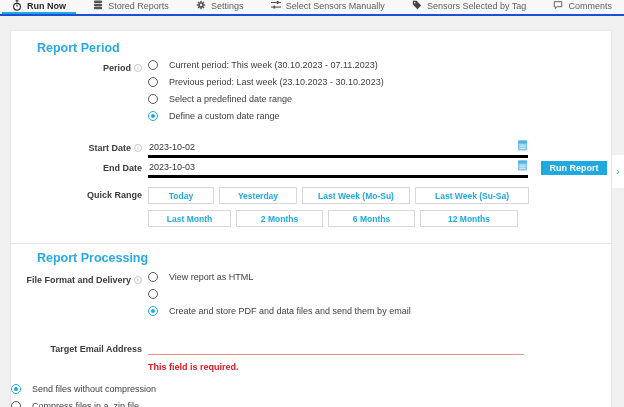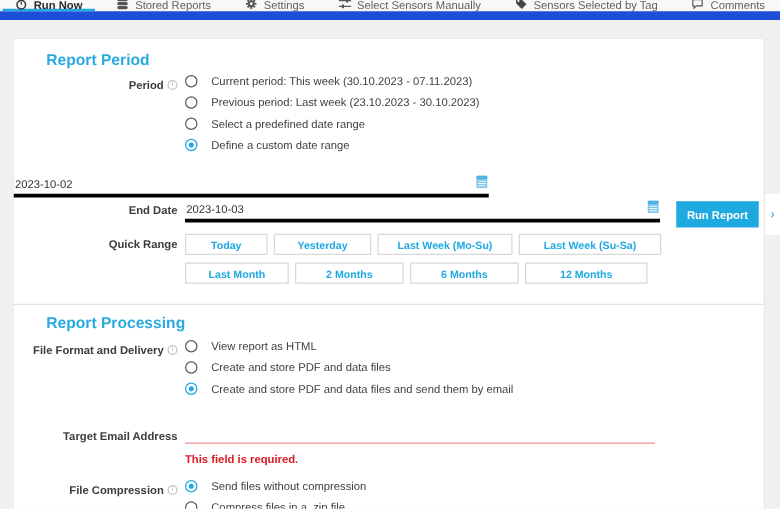--- a/index.html
+++ b/index.html
@@ -7,21 +7,21 @@
     --label:#3c3c3c; --text:#404040; --tab-inactive:#5f5f5f;
   }
   *{box-sizing:border-box;margin:0;padding:0;}
   html,body{width:624px;height:407px;overflow:hidden;}
   body{
     font-family:"Liberation Sans","DejaVu Sans",sans-serif;
     font-size:9px;color:var(--text);background:#f0f0f0;position:relative;
   }
   
   .tabbar{
-    height:16px;background:#f8f8f8;border-bottom:7px solid #1d4ed8;
+    height:16px;background:#f8f8f8;border-bottom:2px solid #1d4ed8;
     display:flex;justify-content:space-between;align-items:stretch;padding:0 2px;
   }
   .tab{
     display:flex;align-items:center;gap:5px;padding:0 10px;cursor:pointer;
     border-bottom:2px solid transparent;color:var(--tab-inactive);white-space:nowrap;
   }
   .tab.active{border-bottom-color:var(--accent);color:#2b2b2b;font-weight:bold;}
   .tab svg{flex:0 0 auto;}
   
   .card{
@@ -86,21 +86,21 @@
   .m-start{margin-top:12px;}
   .m-end{margin-top:2px;}
   .m-qr{margin-top:9px;}
   .m-qr2{margin-top:6px;}
   .h-processing{margin-top:8px;}
   .m-format{margin-top:7px;}
   .m-email{margin-top:18px;}
   .m-comp{margin-top:12px;}
   
   .run-report{
-    position:absolute;left:541px;top:161px;width:66px;height:21px;
+    position:absolute;left:541px;top:161px;width:66px;height:14px;
     background:var(--accent);color:#fff;font-weight:bold;font-size:9px;
     border:none;display:flex;align-items:center;justify-content:center;cursor:pointer;
   }
   .panel-toggle{
     position:absolute;left:612px;top:155px;width:12px;height:33px;background:#fff;
     display:flex;align-items:center;justify-content:center;color:var(--accent);
     font-size:10px;cursor:pointer;
   }
 </style>
 </head>
@@ -184,20 +184,24 @@
         <span>Select a predefined date range</span>
       </div>
       <div class="radio-opt">
         <span class="radio checked"></span>
         <span>Define a custom date range</span>
       </div>
     </div>
   </div>
 
   <div class="row m-start">
+    <div class="label-col">
+      <span>Start Date</span>
+      <span class="info">i</span>
+    </div>
     <div class="field-col">
       <div class="date-field">
         <input value="2023-10-02" style="">
         <span><svg width="9" height="11" viewBox="0 0 10 11">
               <rect width="10" height="11" rx="1" fill="#7cc4e8"></rect>
               <rect width="10" height="3" rx="1" fill="#4fb3e2"></rect>
               <g stroke="#fff" stroke-width="0.8">
                 <line x1="1.5" y1="5" x2="8.5" y2="5"></line>
                 <line x1="1.5" y1="7" x2="8.5" y2="7"></line>
                 <line x1="1.5" y1="9" x2="8.5" y2="9"></line>
@@ -256,21 +260,20 @@
       <span>File Format and Delivery</span>
       <span class="info">i</span>
     </div>
     <div class="field-col">
       <div class="radio-opt">
         <span class="radio"></span>
         <span>View report as HTML</span>
       </div>
       <div class="radio-opt">
         <span class="radio"></span>
-        <span>Create and store PDF and data files</span>
       </div>
       <div class="radio-opt">
         <span class="radio checked"></span>
         <span>Create and store PDF and data files and send them by email</span>
       </div>
     </div>
   </div>
 
   <div class="row m-email">
     <div class="label-col">
@@ -278,24 +281,20 @@
     </div>
     <div class="field-col">
       <div class="email-field">
         <input value="" style="">
       </div>
       <div class="error-msg">This field is required.</div>
     </div>
   </div>
 
   <div class="row m-comp">
-    <div class="label-col">
-      <span>File Compression</span>
-      <span class="info">i</span>
-    </div>
     <div class="field-col">
       <div class="radio-opt">
         <span class="radio checked"></span>
         <span>Send files without compression</span>
       </div>
       <div class="radio-opt">
         <span class="radio"></span>
         <span>Compress files in a .zip file</span>
       </div>
     </div>

